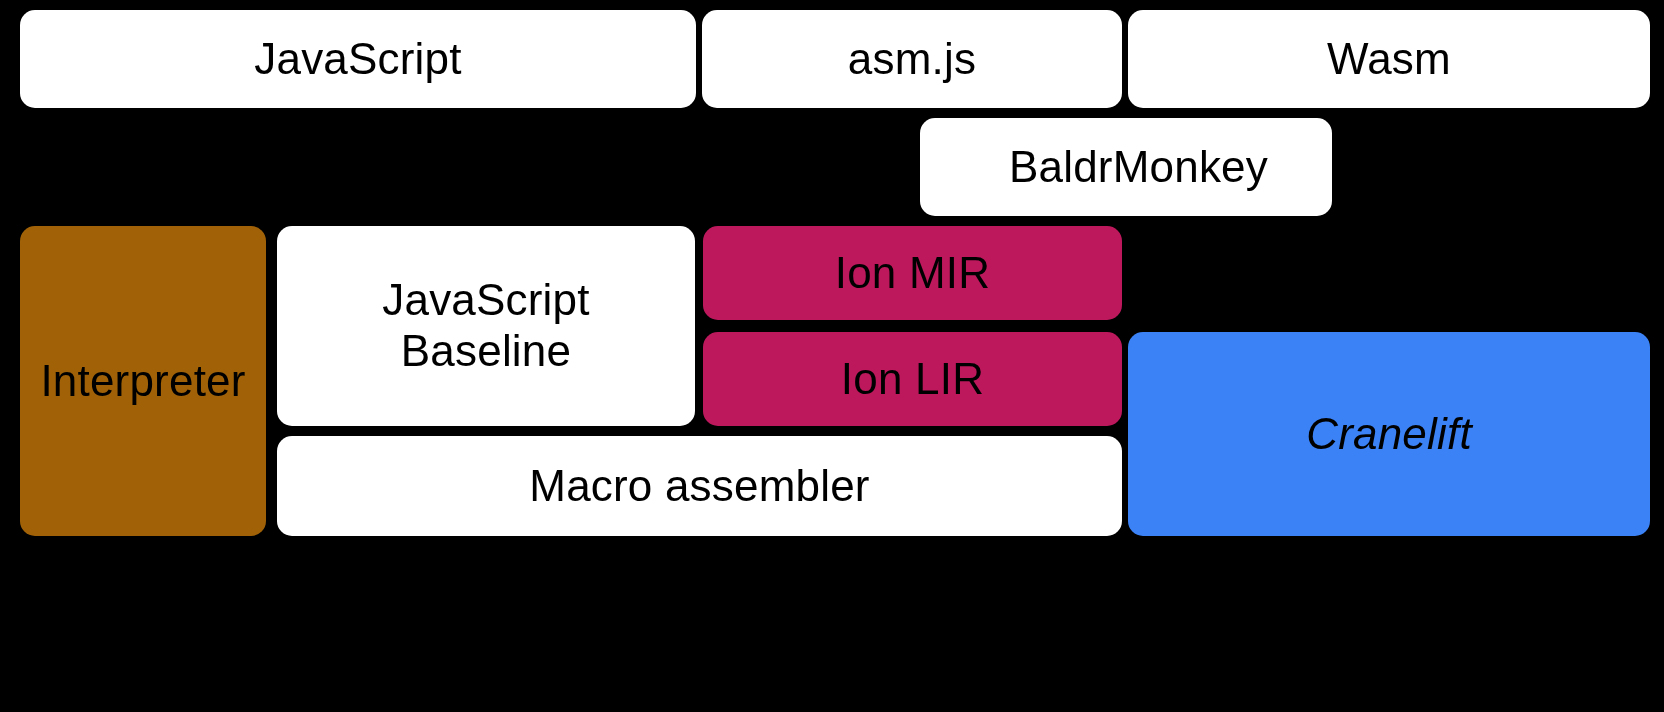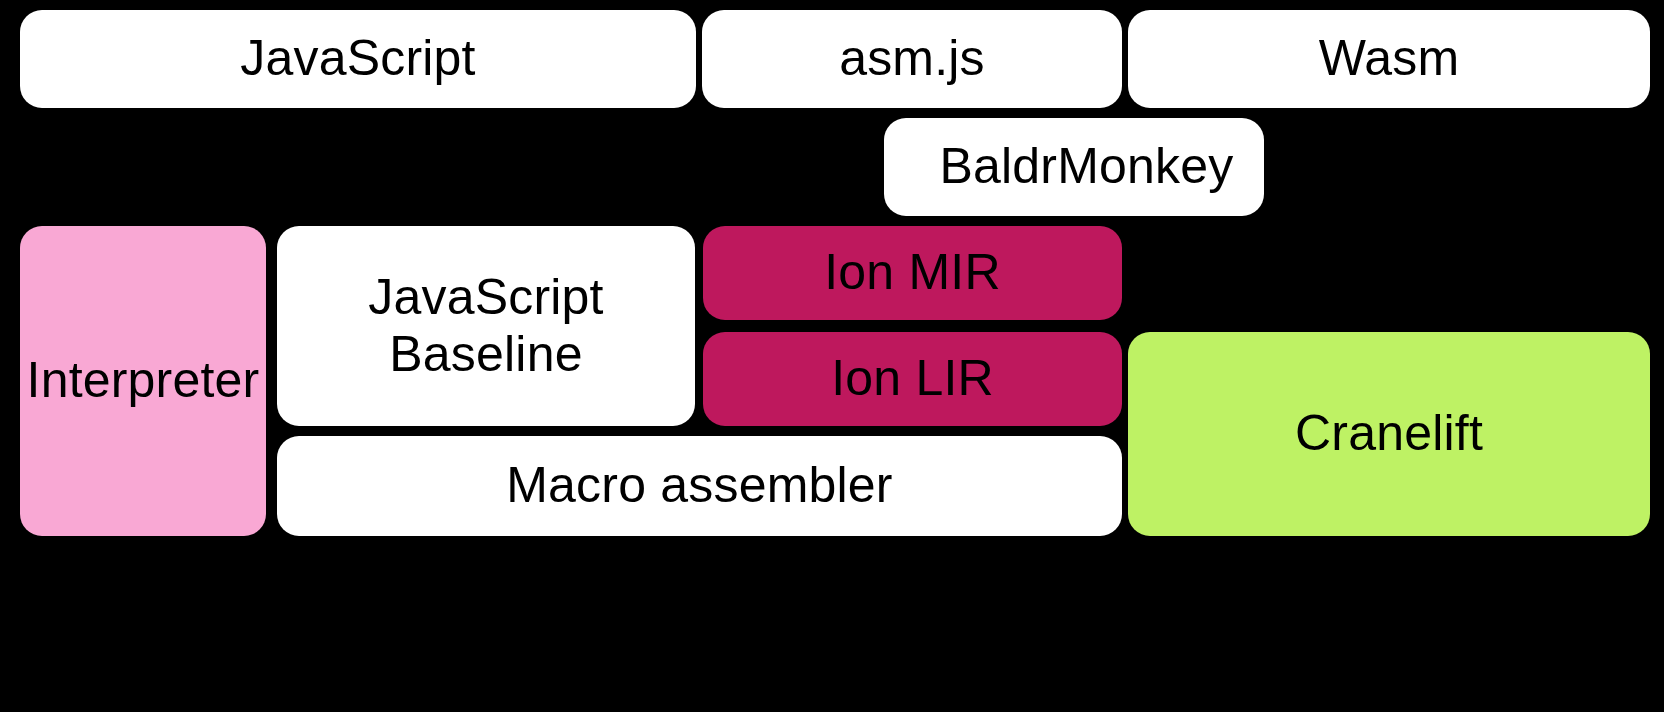--- a/index.html
+++ b/index.html
@@ -15,48 +15,48 @@
     overflow: hidden;
     font-family: "Liberation Sans", sans-serif;
   }
   .node {
     position: absolute;
     box-sizing: border-box;
     display: flex;
     align-items: center;
     justify-content: center;
     text-align: center;
-    border-radius: 22px;
+    border-radius: 15px;
     background: #FFFFFF;
     color: #000000;
-    font-size: 50px;
+    font-size: 44px;
     line-height: 1.15;
     font-weight: 400;
     letter-spacing: 0.2px;
     white-space: pre-line;
     user-select: none;
   }
-  .node.gray   { background: #f9a8d4; }
+  .node.gray   { background: #a16207; }
   .node.green  { background: #73C councils; }
   .node.green  { background: #be185d; }
-  .node.pink   { background: #bef264; }
+  .node.pink   { background: #3b82f6; font-style: italic; }
 </style>
 </head>
 <body>
 
 <div id="stage">
 
   <div class="node" style="left:20px; top:10px; width:676px; height:98px;">JavaScript</div>
 
   <div class="node" style="left:702px; top:10px; width:420px; height:98px;">asm.js</div>
 
   <div class="node" style="left:1128px; top:10px; width:522px; height:98px;">Wasm</div>
 
 
-  <div class="node" style="left:884px; top:118px; width:380px; height:98px;padding-left:25px;">BaldrMonkey</div>
+  <div class="node" style="left:920px; top:118px; width:412px; height:98px;padding-left:25px;">BaldrMonkey</div>
 
   <div class="node gray" style="left:20px; top:226px; width:246px; height:310px;">Interpreter</div>
 
   <div class="node" style="left:277px; top:226px; width:418px; height:200px;">JavaScript
 Baseline</div>
 
   <div class="node green" style="left:703px; top:226px; width:419px; height:94px;">Ion MIR</div>
 
   <div class="node green" style="left:703px; top:332px; width:419px; height:94px;">Ion LIR</div>
 

